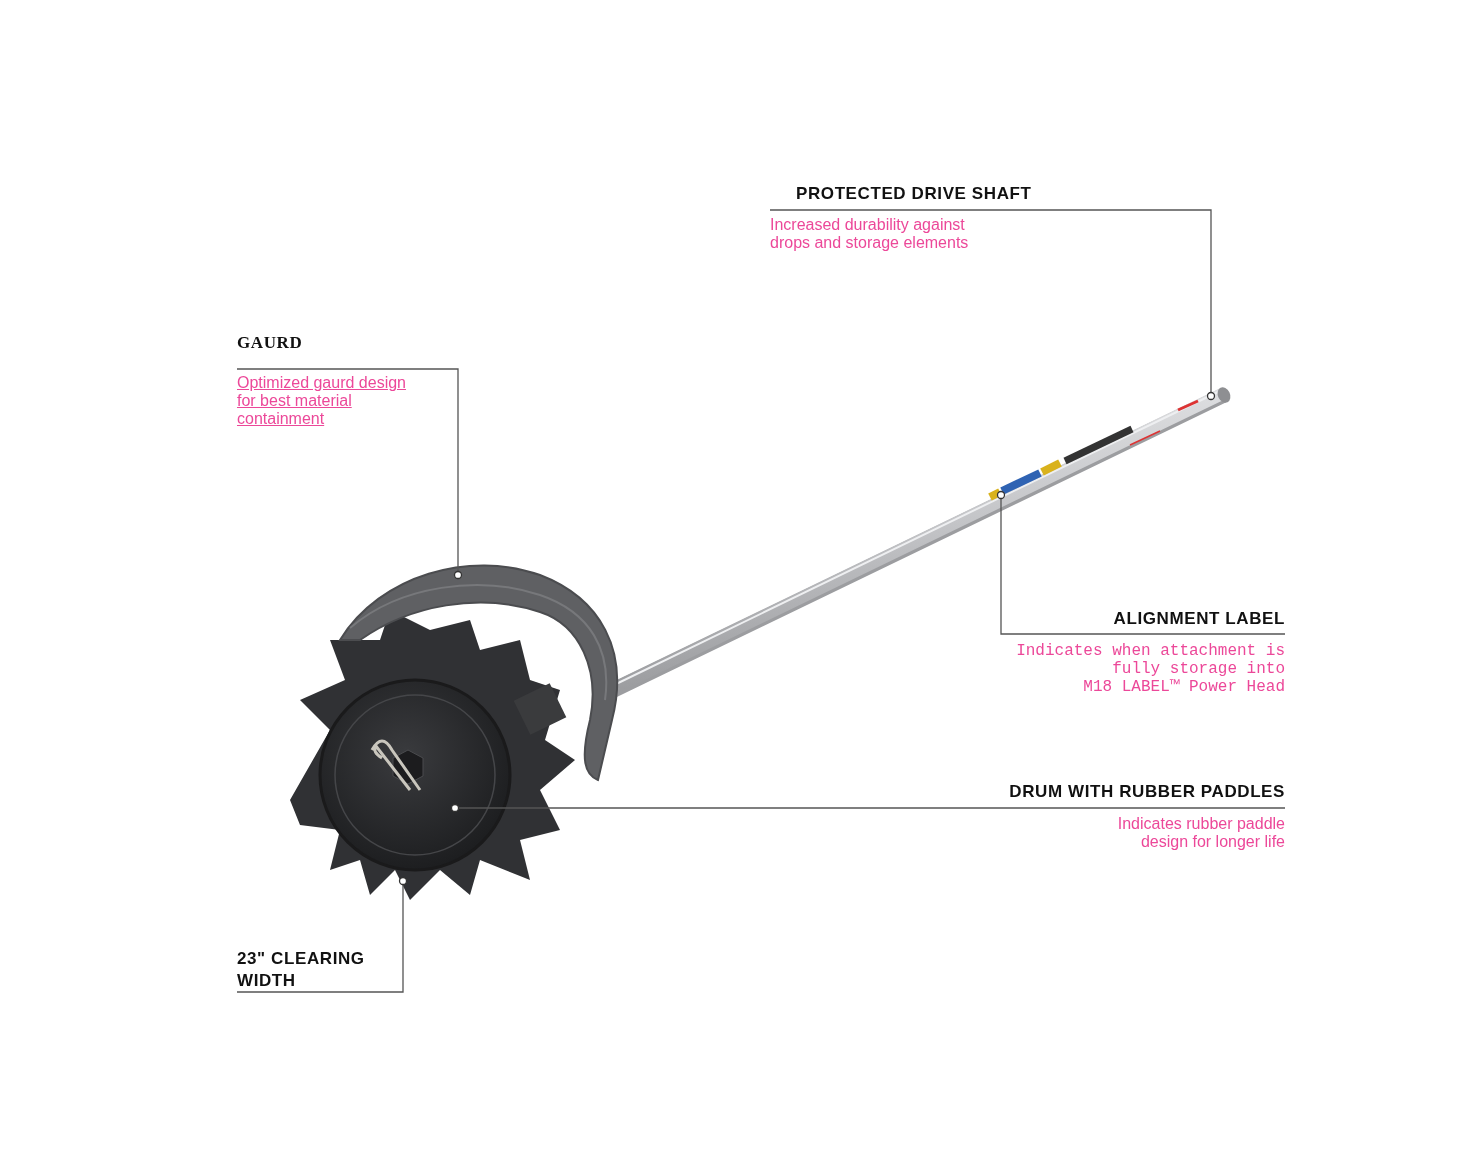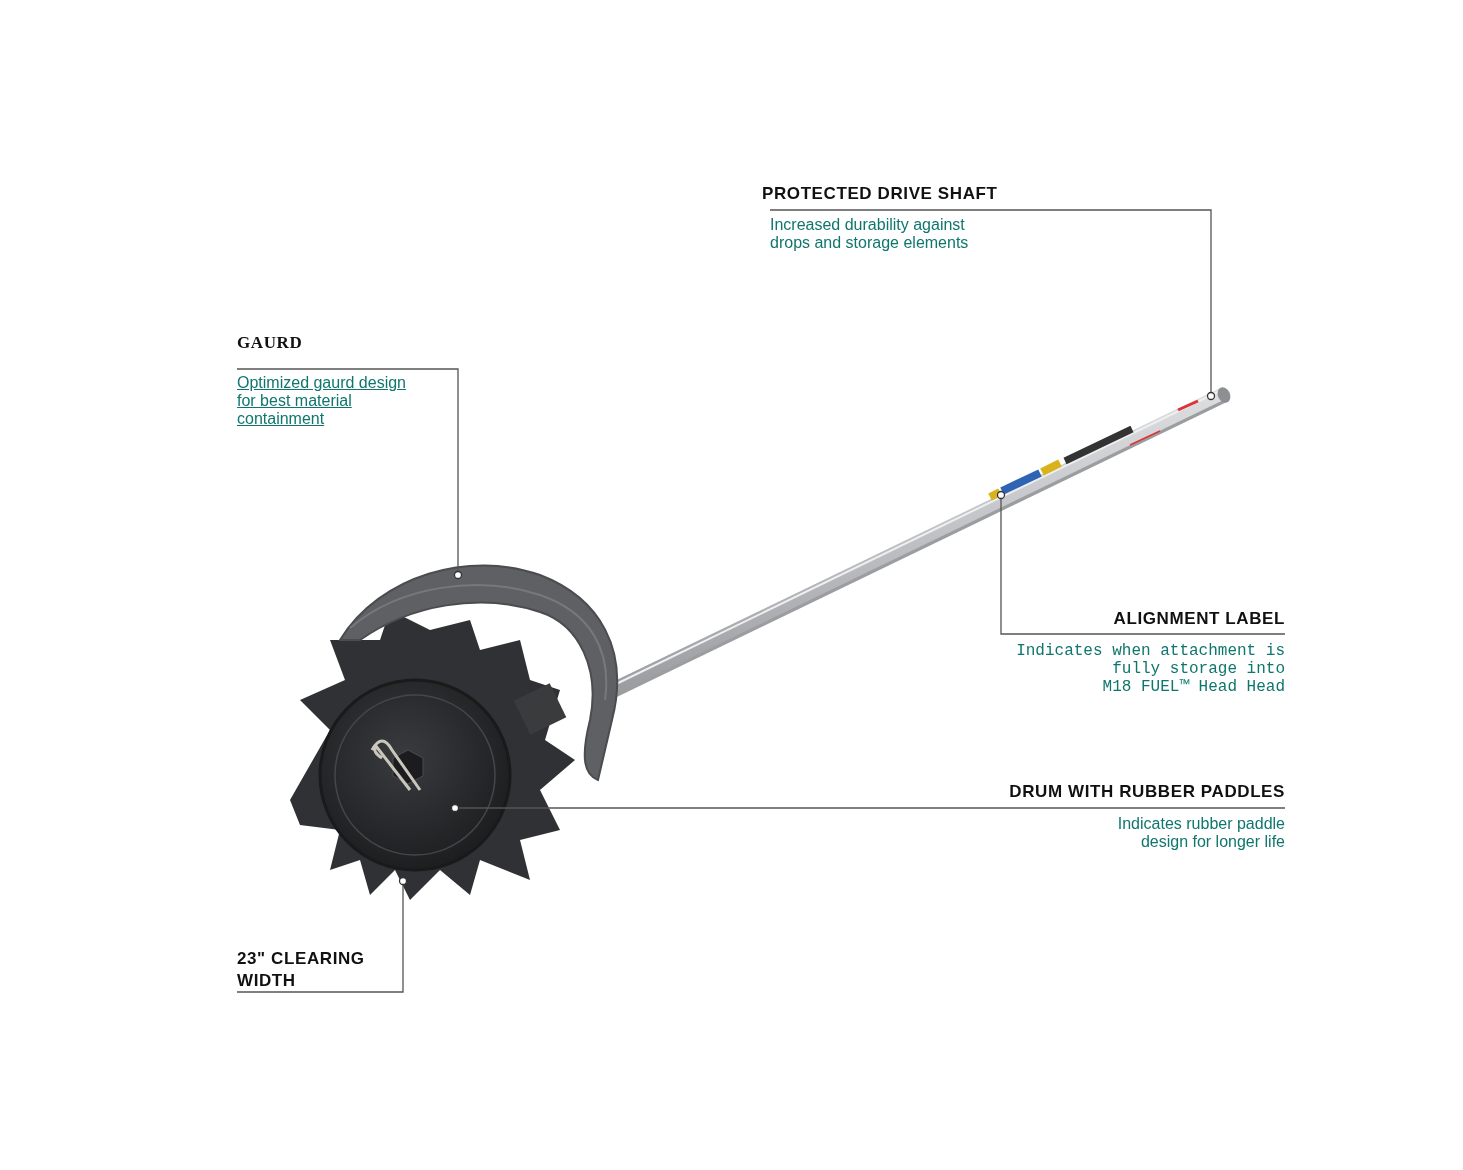--- a/index.html
+++ b/index.html
@@ -1,20 +1,20 @@
 <!DOCTYPE html>
 <html><head>
 <meta charset="utf-8">
 <style>
   html, body { margin: 0; padding: 0; background: #ffffff; }
   body { width: 1463px; height: 1170px; position: relative; overflow: hidden;
          font-family: "Liberation Sans", sans-serif; color: #222; }
   .title { position: absolute; font-weight: 700; font-size: 17px; letter-spacing: 0.6px;
            color: #111; line-height: 22px; }
-  .desc { position: absolute; font-size: 16px; line-height: 18px; color: #0f766e; }
+  .desc { position: absolute; font-size: 16px; line-height: 18px; color: #ec4899; }
   .right { text-align: right; }
   svg.diagram { position: absolute; left: 0; top: 0; }
 </style>
 </head>
 <body>
 
 <svg class="diagram" width="1463" height="1170" viewBox="0 0 1463 1170">
   <defs>
     <linearGradient id="shaftGrad" x1="0" y1="0" x2="0.15" y2="1">
       <stop offset="0" stop-color="#e6e7e9"></stop>
@@ -72,38 +72,38 @@
   </g>
   <g fill="#ffffff" stroke="#333" stroke-width="1.3">
     <circle cx="1211" cy="396" r="3.5"></circle>
     <circle cx="458" cy="575" r="3.5"></circle>
     <circle cx="1001" cy="495" r="3.5"></circle>
     <circle cx="455" cy="808" r="3.5"></circle>
     <circle cx="403" cy="881" r="3.5"></circle>
   </g>
 </svg>
 
-<div class="title" style="left:762px; top:183px;text-align:right;">PROTECTED DRIVE SHAFT</div>
+<div class="title" style="left:796px; top:183px;text-align:right;">PROTECTED DRIVE SHAFT</div>
 <div class="desc" style="left:770px; top:216px;">
   <div>Increased durability against</div>
   <div>drops and storage elements</div>
 </div>
 
 <div class="title" style="left:237px; top:332px;font-family:Liberation Serif, serif;">GAURD</div>
 <div class="desc" style="left:237px; top:374px;text-decoration:underline;">
   <div>Optimized gaurd design</div>
   <div>for best material</div>
   <div>containment</div>
 </div>
 
 <div class="title right" style="right:178px; top:608px;">ALIGNMENT LABEL</div>
 <div class="desc right" style="right:178px; top:642px;font-family:Liberation Mono, monospace;">
   <div>Indicates when attachment is</div>
   <div>fully storage into</div>
-  <div>M18 FUEL™ Head Head</div>
+  <div>M18 LABEL™ Power Head</div>
 </div>
 
 <div class="title right" style="right:178px; top:781px;">DRUM WITH RUBBER PADDLES</div>
 <div class="desc right" style="right:178px; top:815px;">
   <div>Indicates rubber paddle</div>
   <div>design for longer life</div>
 </div>
 
 <div class="title" style="left:237px; top:948px;">
   <div>23" CLEARING</div>

